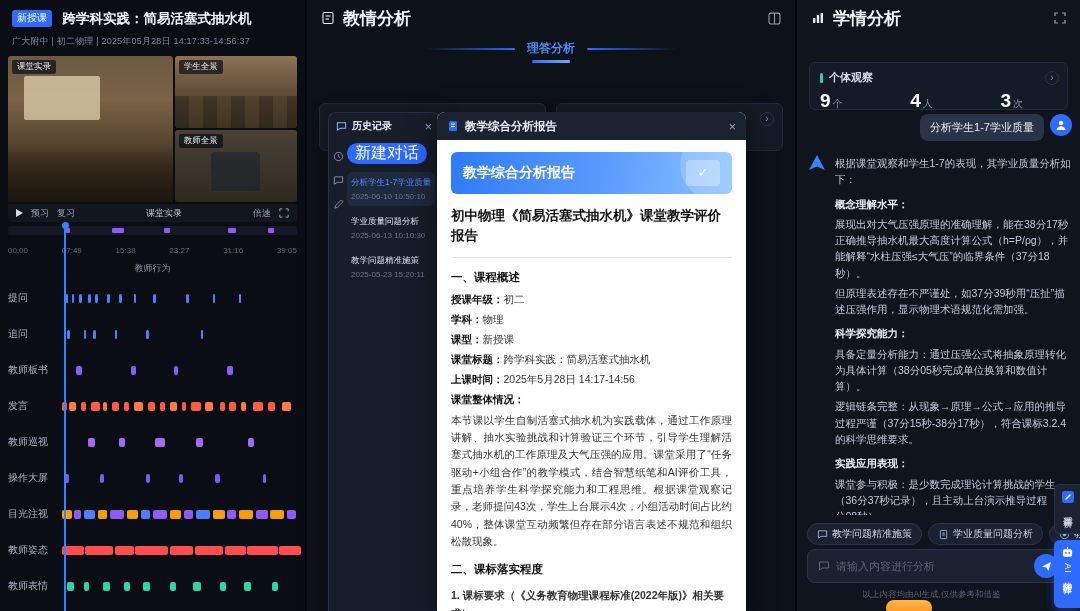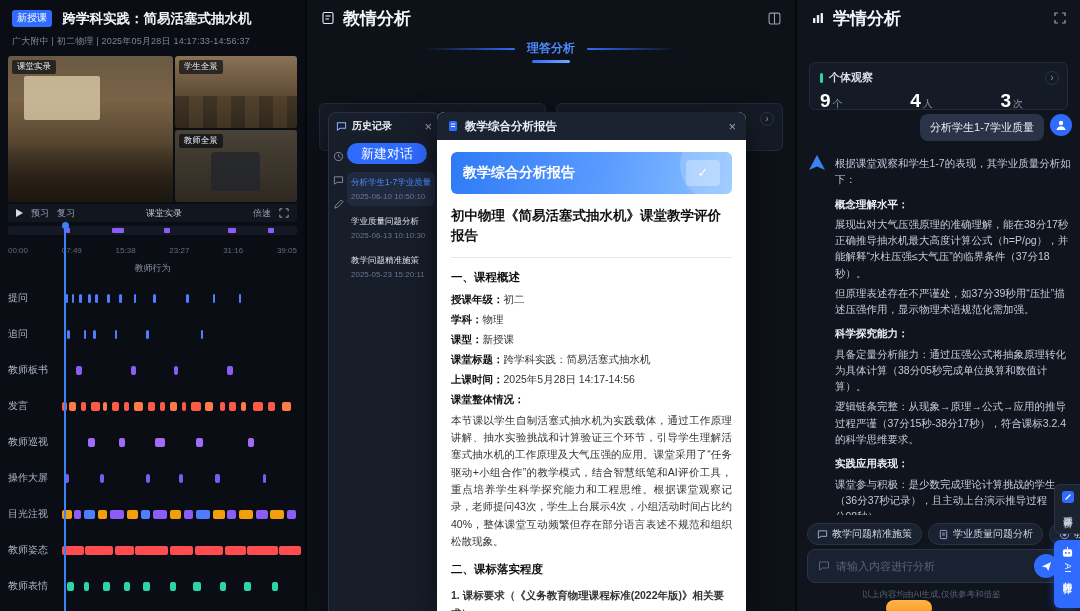--- a/index.html
+++ b/index.html
@@ -85,21 +85,21 @@
   .rt-label { writing-mode:vertical-rl; font-size:9.5px; letter-spacing:1px; color:#fff; }
   .rt1 .rt-label { color:#cfd6e4; }
 
   
   .history { position:absolute; left:328px; top:112px; width:112px; bottom:0; background:#171d29; border:1px solid #27304a; border-bottom:none; border-radius:8px 8px 0 0; z-index:20; box-shadow:0 6px 24px rgba(0,0,0,.45); }
   .h-head { height:26px; display:flex; align-items:center; padding:0 7px; gap:5px; }
   .h-title { font-size:10px; font-weight:bold; color:#e8edf7; flex:1; }
   .h-close, .rp-close { color:#98a2b3; font-size:13px; line-height:1; cursor:default; }
   .h-rail { position:absolute; left:4px; top:38px; display:flex; flex-direction:column; gap:13px; }
   .h-rail svg { width:11px; height:11px; }
-  .h-new { margin:4px 12px 8px 18px; height:21px; background:#2f6bff; border-radius:11px; color:#fff; font-size:13px; display:flex; align-items:center; justify-content:center; }
+  .h-new { margin:4px 12px 8px 18px; height:21px; background:#2f6bff; border-radius:11px; color:#fff; font-size:16px; display:flex; align-items:center; justify-content:center; }
   .h-list { margin-left:14px; padding:0 4px; }
   .h-item { padding:5px 4px; border-radius:6px; margin-bottom:5px; }
   .h-item.active { background:#202a3e; }
   .h-item.active .h-item-title { color:#4e8bff; }
   .h-item-title { font-size:8.5px; color:#dfe5f0; white-space:nowrap; overflow:hidden; }
   .h-item-date { font-size:8px; color:#6b7590; margin-top:3px; white-space:nowrap; }
 
   
   .report { position:absolute; left:437px; top:112px; width:309px; bottom:0; background:#fff; border-radius:8px 8px 0 0; z-index:25; box-shadow:0 8px 30px rgba(0,0,0,.55); display:flex; flex-direction:column; overflow:hidden; }
   .rp-head { height:28px; background:#1b2230; display:flex; align-items:center; gap:6px; padding:0 10px; flex:none; }

